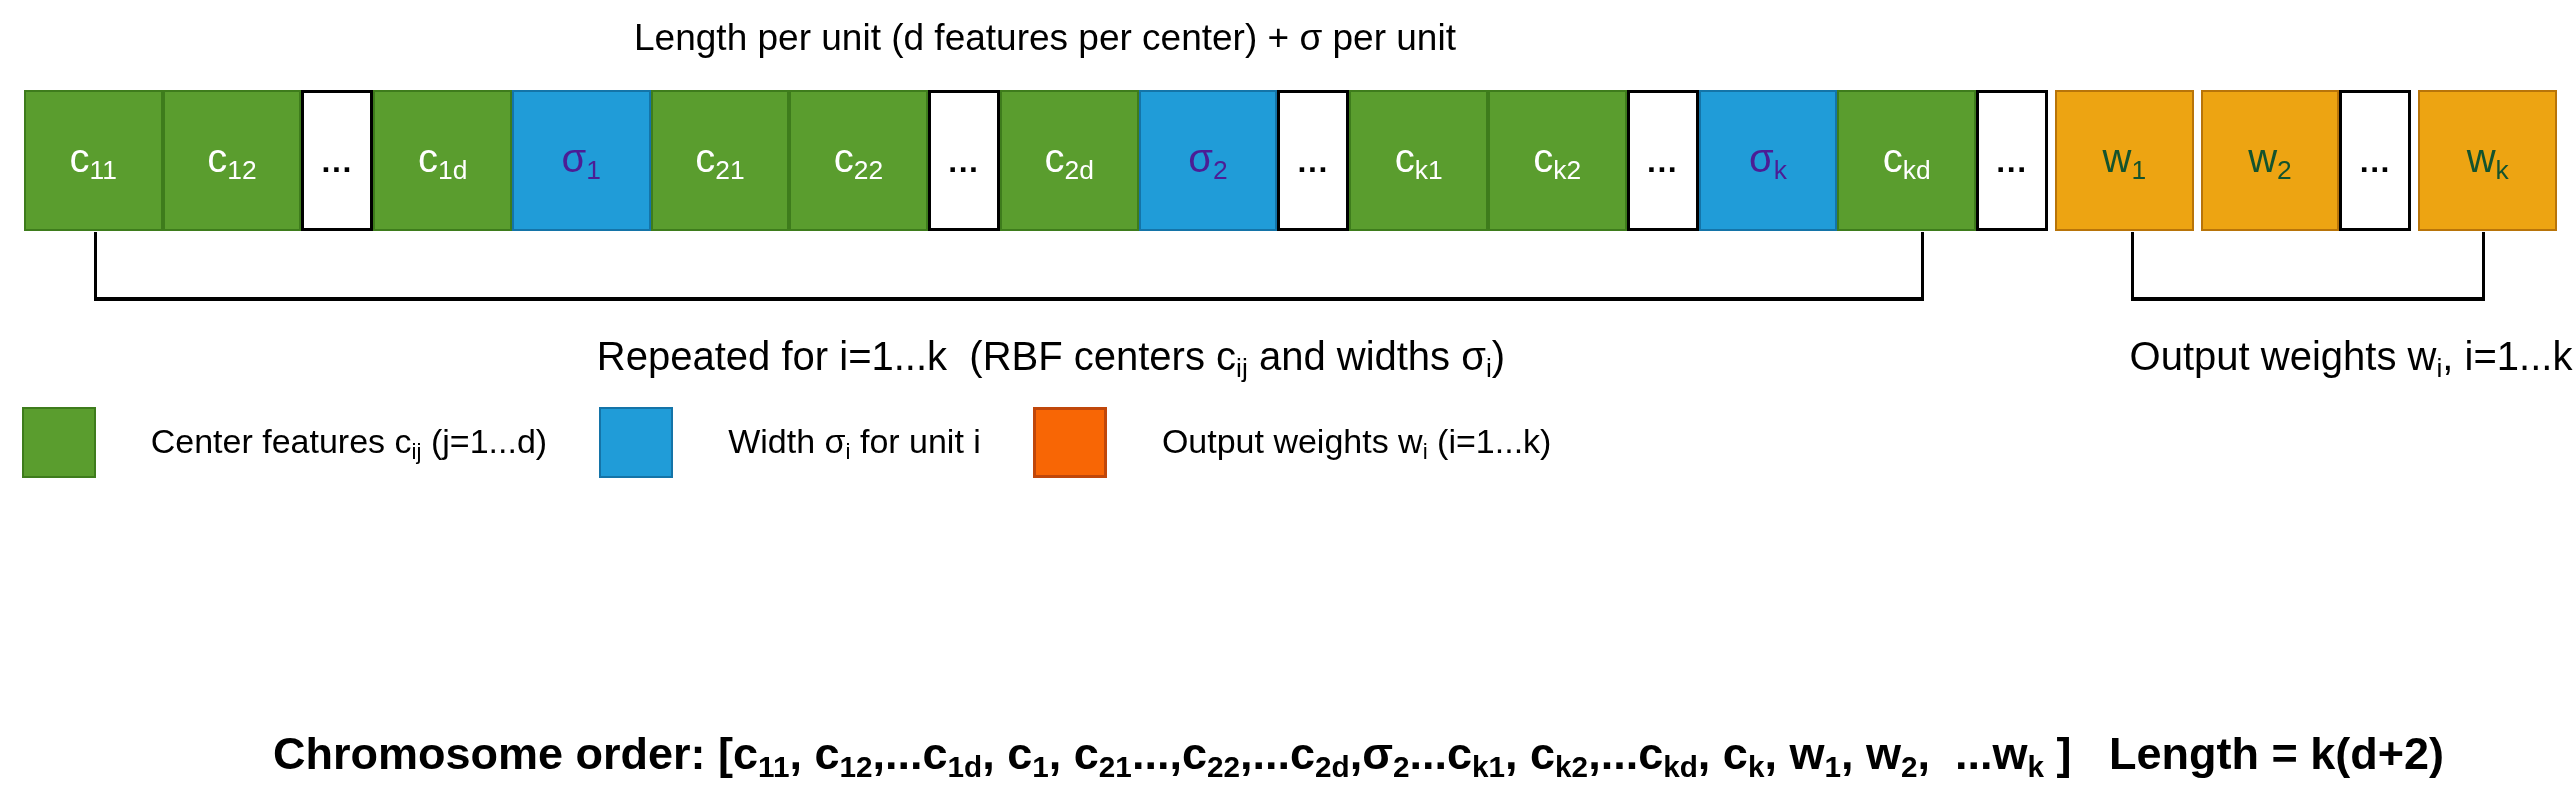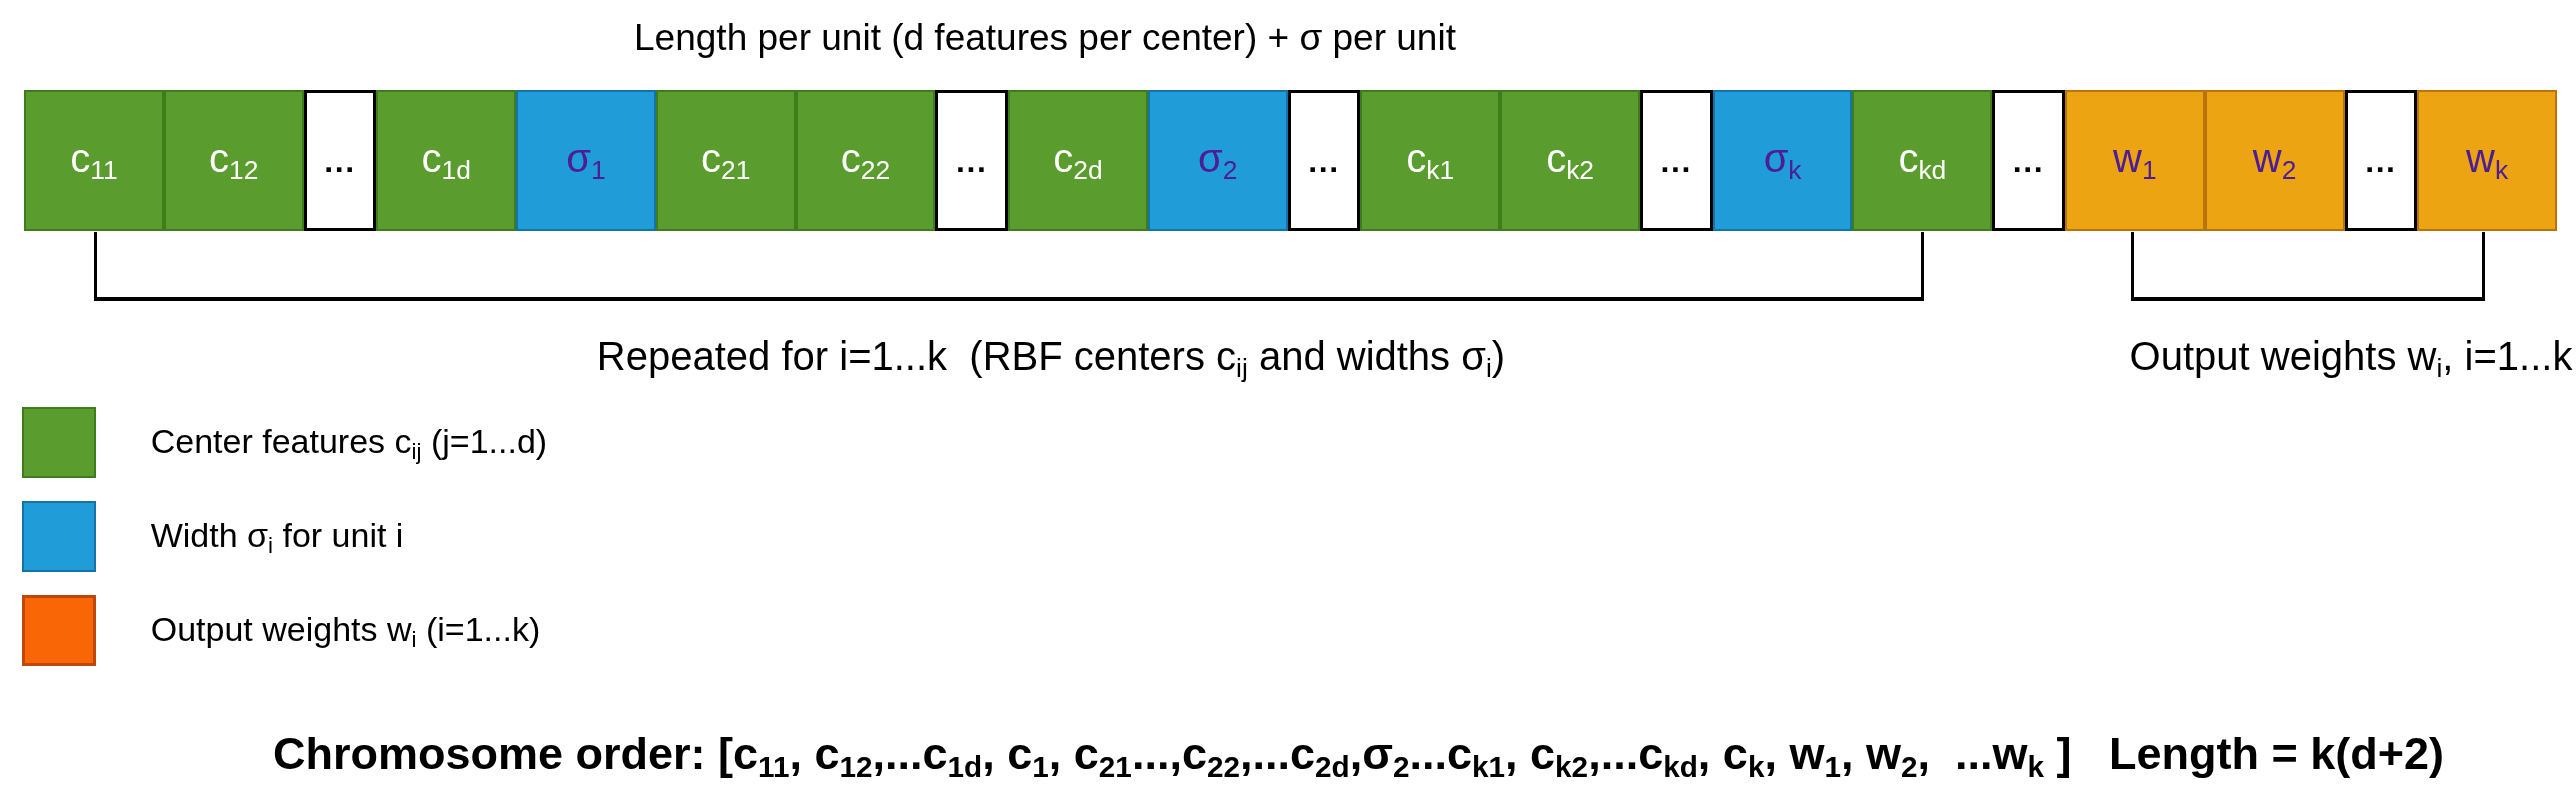--- a/index.html
+++ b/index.html
@@ -16,42 +16,42 @@
   .strip {
     position:absolute; left:24px; top:90px; width:2533px; height:141px;
     display:flex;
   }
   .cell {
     display:flex; align-items:center; justify-content:center;
     box-sizing:border-box; font-size:40px; line-height:1;
   }
   .cell-center { flex:175 0 0; background:var(--center-green); border:2.4px solid var(--center-green-border); color:#ffffff; }
   .cell-sigma  { flex:175 0 0; background:var(--sigma-blue);  border:2.4px solid var(--sigma-blue-border);  color:#4c1d95; }
-  .cell-weight { flex:175 0 0; background:var(--weight-orange); border:2.4px solid var(--weight-orange-border); color:#4c1d95; }
+  .cell-weight { flex:175 0 0; background:var(--weight-orange); border:2.4px solid var(--weight-orange-border); color:#14532d;margin-left:7px; }
   .cell-dots   { flex:86 0 0;  background:#ffffff; border:3.2px solid var(--line-black); color:#000;
                  font-size:32px; font-weight:700; letter-spacing:1.6px; }
   .lbl { display:inline-block; white-space:nowrap; }
   .sub { font-size:0.66em; vertical-align:-0.26em; line-height:1; }
   
   .bracket {
     position:absolute; top:232px; height:69px; box-sizing:border-box;
     border-left:3.2px solid var(--line-black);
     border-right:3.2px solid var(--line-black);
     border-bottom:4px solid var(--line-black);
   }
   .bracket-repeat  { left:94px;  width:1830px; }
   .bracket-weights { left:2131px; width:354px; }
   .caption {
     position:absolute; top:332px; transform:translateX(-50%);
     font-size:40px; line-height:1.2; white-space:nowrap;
   }
   .caption-repeat  { left:1051px; }
   .caption-weights { left:2327px;margin-left:24px; }
   
-  .legend { position:absolute; left:21.7px; top:407px; display:flex; flex-direction:column; gap:23px; }
+  .legend { position:absolute; left:21.7px; top:407px; display:flex; flex-direction:row; gap:52px; }
   .legend-row { display:flex; align-items:center; gap:55px; }
   .swatch { width:74px; height:71px; box-sizing:border-box; flex:0 0 auto; }
   .sw-green  { background:var(--center-green);  border:2.4px solid var(--center-green-border); }
   .sw-blue   { background:var(--sigma-blue);    border:2.4px solid var(--sigma-blue-border); }
   .sw-orange { background:var(--output-orange); border:3.2px solid var(--output-orange-border); }
   .legend-label { font-size:34px; white-space:nowrap; }
   
   .chromo {
     position:absolute; left:273px; top:727px;
     font-size:45px; line-height:1.2; white-space:nowrap;font-weight:bold;

